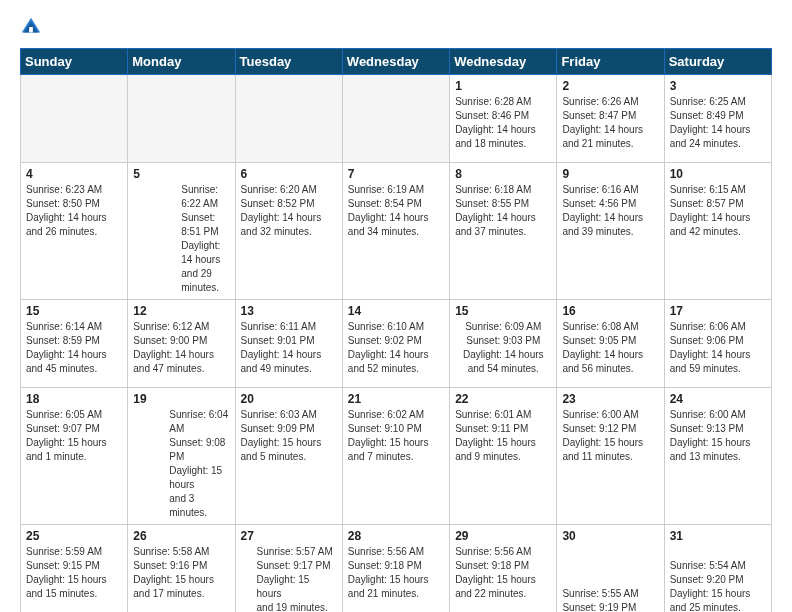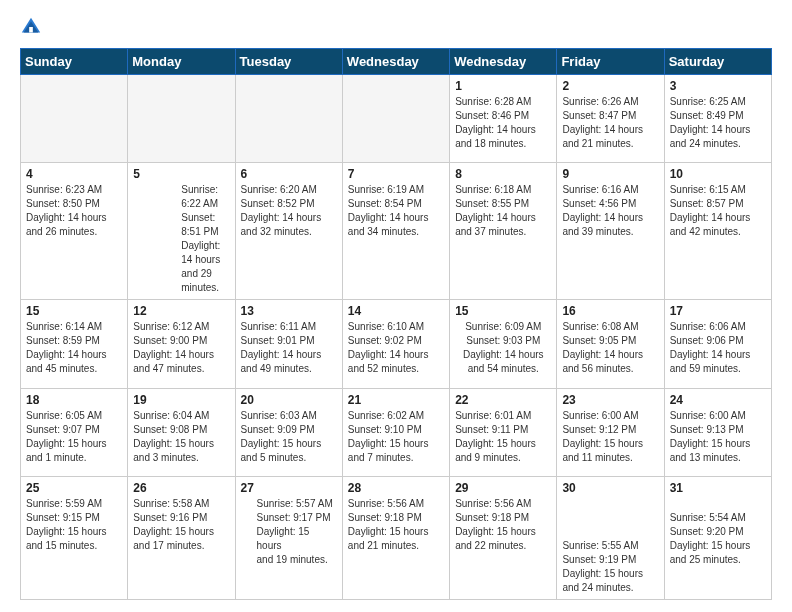--- a/index.html
+++ b/index.html
@@ -260,21 +260,21 @@
         <tr>
           <td>
             <span class="day-num">18</span>
             <div class="day-info" style="white-space: pre-line;">Sunrise: 6:05 AM
 Sunset: 9:07 PM
 Daylight: 15 hours
 and 1 minute.</div>
           </td>
           <td>
             <span class="day-num">19</span>
-            <div class="day-info" style="white-space: pre-line;">Sunrise: 6:04 AM
+            <div class="day-info" style="white-space: pre-line; margin-left: 36px;">Sunrise: 6:04 AM
 Sunset: 9:08 PM
 Daylight: 15 hours
 and 3 minutes.</div>
           </td>
           <td>
             <span class="day-num">20</span>
             <div class="day-info" style="white-space: pre-line;">Sunrise: 6:03 AM
 Sunset: 9:09 PM
 Daylight: 15 hours
 and 5 minutes.</div>

